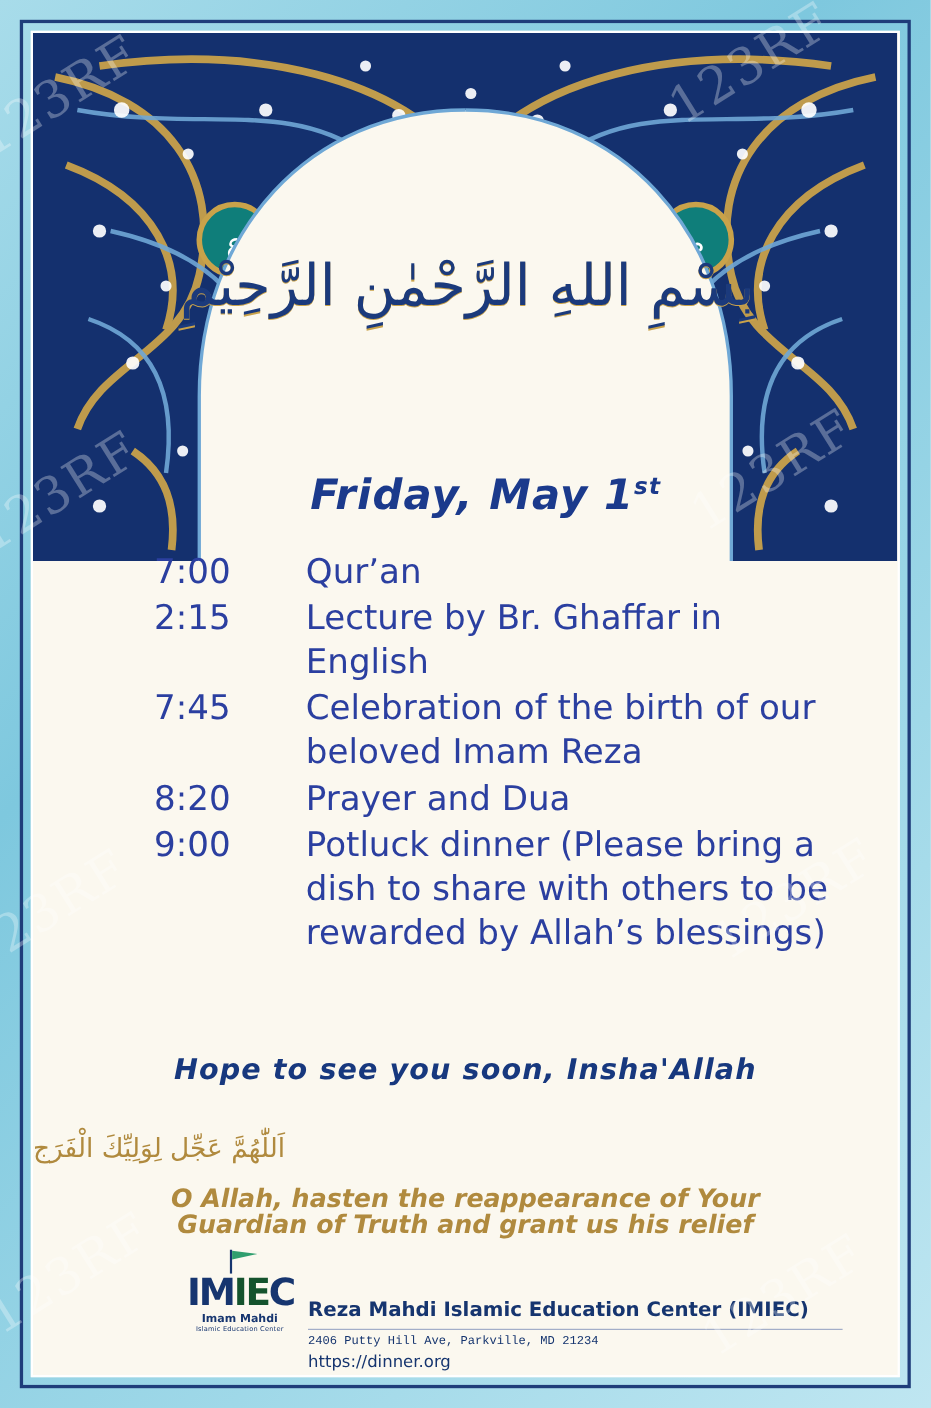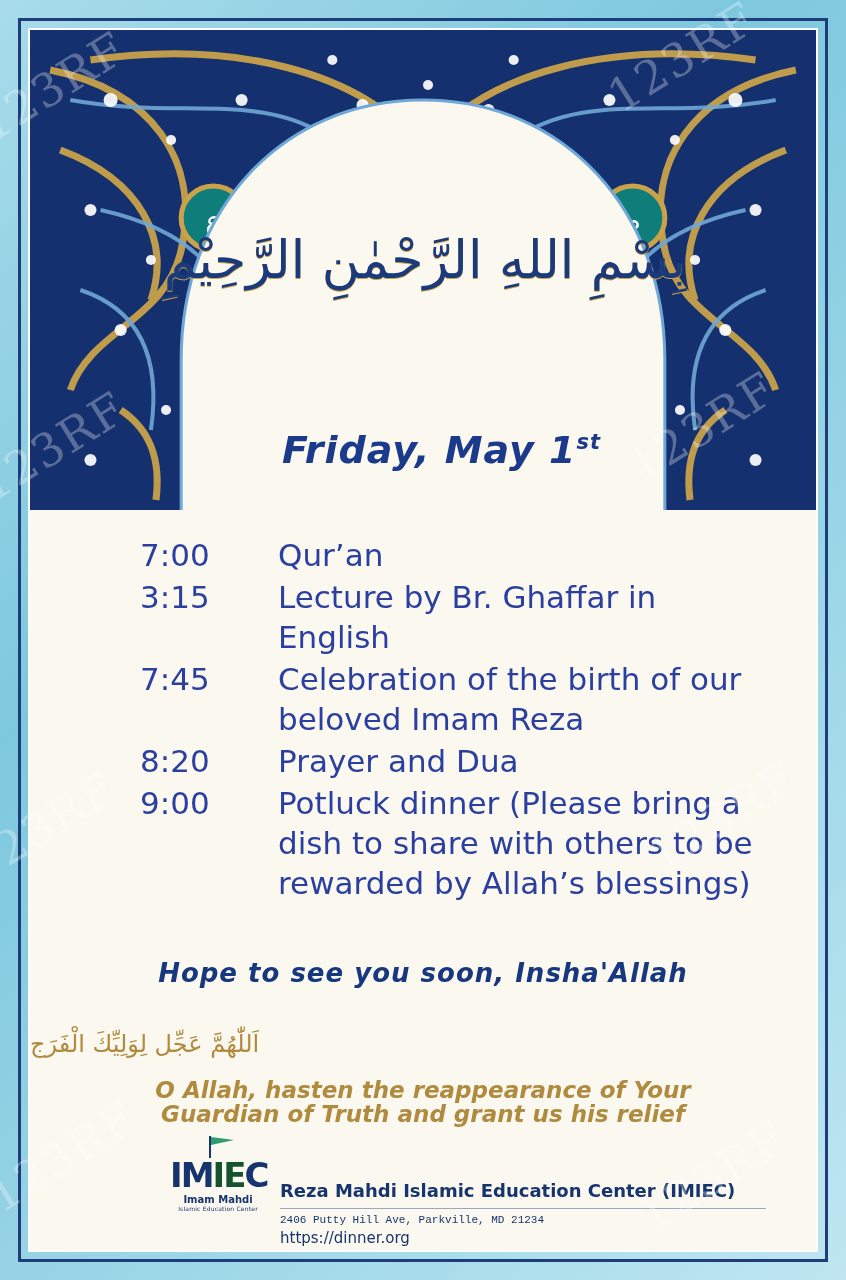--- a/index.html
+++ b/index.html
@@ -73,21 +73,21 @@
   }
   .date-title sup {
     font-size: 21px;
     vertical-align: super;
   }
 
   .schedule {
     position: absolute;
     left: 110px;
     right: 60px;
-    top: 505px;
+    top: 470px;
   }
   .sched-row {
     display: flex;
     align-items: flex-start;
     margin-bottom: 2px;
   }
   .sched-time {
     flex: 0 0 138px;
     font-family: "DejaVu Sans", sans-serif;
     font-size: 31px;
@@ -319,21 +319,21 @@
     <div class="date-title">
       <span>Friday,  May 1</span><sup>st</sup>
     </div>
 
     <div class="schedule">
       <div class="sched-row">
         <div class="sched-time">7:00</div>
         <div class="sched-desc">Qur’an</div>
       </div>
       <div class="sched-row">
-        <div class="sched-time">3:15</div>
+        <div class="sched-time">2:15</div>
         <div class="sched-desc">Lecture by Br. Ghaffar in English</div>
       </div>
       <div class="sched-row">
         <div class="sched-time">7:45</div>
         <div class="sched-desc">Celebration of the birth of our beloved Imam Reza</div>
       </div>
       <div class="sched-row">
         <div class="sched-time">8:20</div>
         <div class="sched-desc">Prayer and Dua</div>
       </div>

